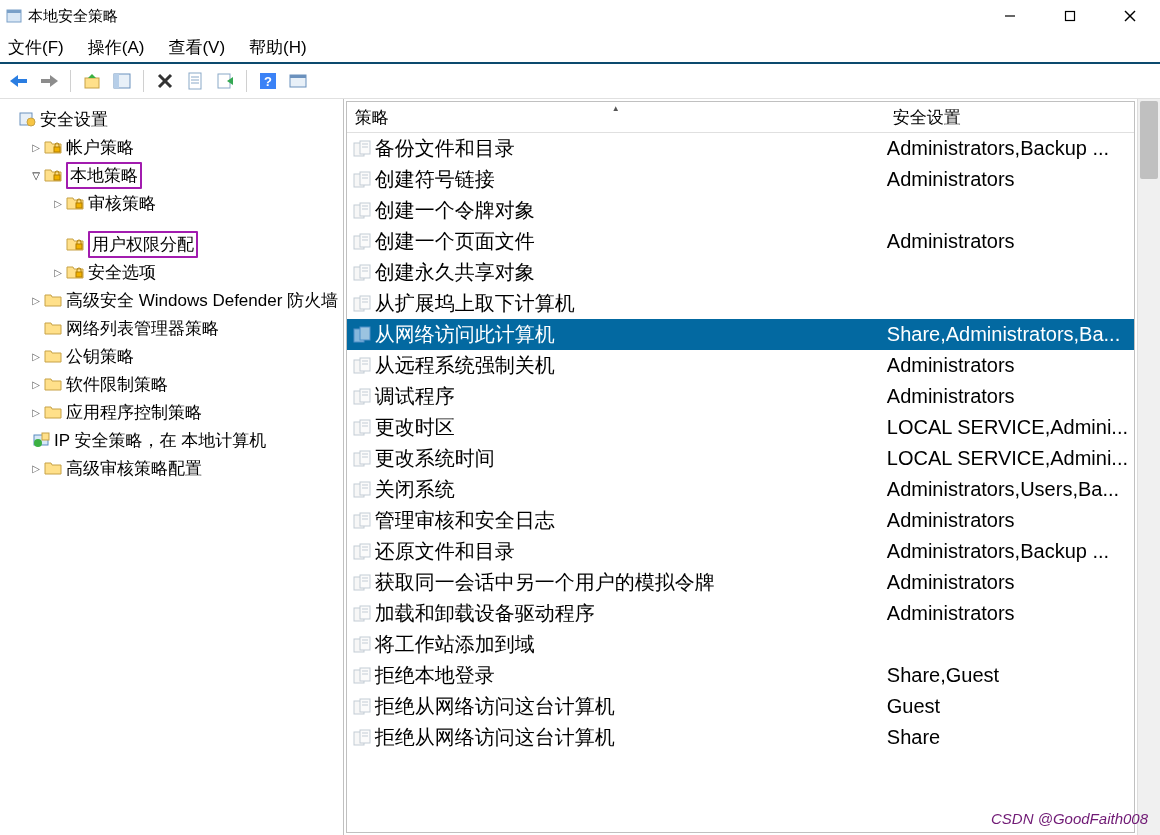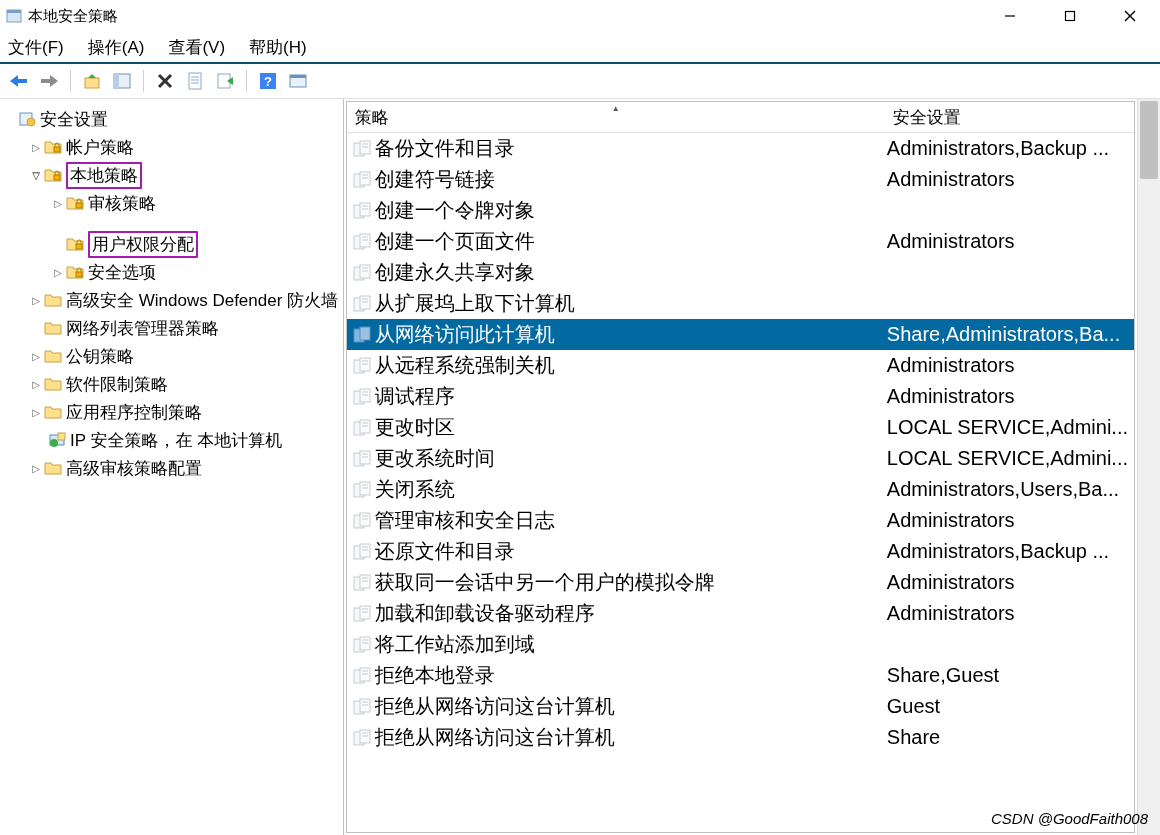--- a/index.html
+++ b/index.html
@@ -29,21 +29,21 @@
 .sort-caret{position:absolute;left:50%;top:2px;transform:translateX(-50%);font-size:8px;color:#555}
 .list-body{flex:1;overflow:hidden}
 .list-row{display:flex;align-items:center;height:31px;font-size:20px}
 .list-row.selected{background:#0369a1;color:#fff}
 .list-row .cell{padding:0 6px;overflow:hidden;text-overflow:ellipsis;white-space:nowrap}
 .cell-policy{flex:0 0 522px;display:flex;align-items:center;gap:4px}
 .cell-setting{flex:1}
 .policy-icon{width:18px;height:18px;flex:0 0 18px;opacity:.7}
 .vscroll{width:22px;background:#f0f0f0;border-left:1px solid #ddd;position:relative}
 .vthumb{position:absolute;left:2px;right:2px;top:2px;height:78px;background:#c0c0c0;border-radius:2px}
-.watermark{position:absolute;right:12px;bottom:8px;color:#000000;font-size:15px;font-style:italic}
+.watermark{position:absolute;right:12px;bottom:8px;color:#701a75;font-size:15px;font-style:italic}
 svg{display:block}
 </style>
 </head>
 <body>
 
 <div class="window">
 
   <div class="titlebar">
     <span class="titlebar-icon">
       <svg viewBox="0 0 16 16" width="16" height="16">
@@ -248,21 +248,21 @@
           </div>
           <div class="tree-row" style="padding-left: 28px;">
             <span class="twisty">▷</span>
             <span class="node-icon">
               <svg width="18" height="18">
                 <path d="M1 5 L1 15 L17 15 L17 6 L8 6 L7 4 L1 4 Z" fill="#ffe08a" stroke="#c7a246"></path>
               </svg>
             </span>
             <span>应用程序控制策略</span>
           </div>
-          <div class="tree-row" style="padding-left: 32px;">
+          <div class="tree-row" style="padding-left: 16px;">
             <span class="twisty"></span>
             <span class="node-icon">
               <svg width="18" height="18">
                 <rect x="2" y="4" width="14" height="10" fill="#d7e8f7" stroke="#5b8bbf"></rect>
                 <circle cx="6" cy="12" r="4" fill="#3cb043"></circle>
                 <rect x="10" y="2" width="7" height="7" fill="#ffe08a" stroke="#c7a246"></rect>
               </svg>
             </span>
             <span>IP 安全策略，在 本地计算机</span>
           </div>

